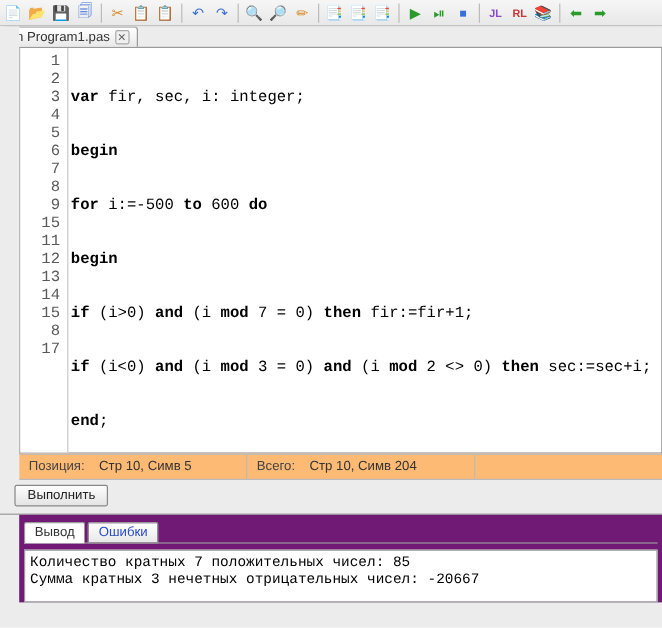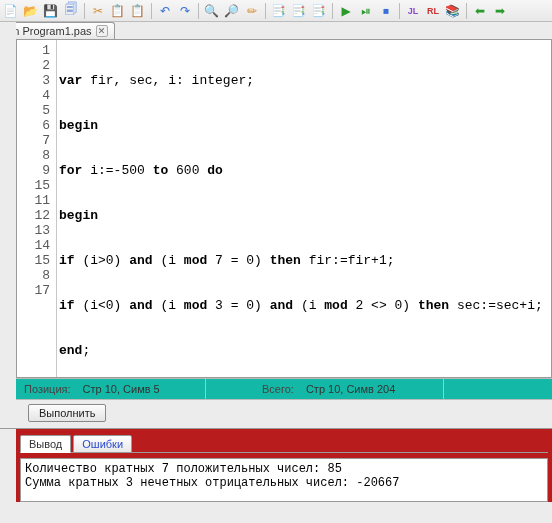--- a/index.html
+++ b/index.html
@@ -91,53 +91,52 @@
     color: #000;
     padding: 3px 2px 0 2px;
     line-height: 15px;
     white-space: pre;
     overflow: hidden;
   }
   .code .ln { height: 15px; }
   .kw { font-weight: bold; }
   .statusbar {
     height: 22px;
-    background: #14b8a6;
+    background: #fdba74;
     border-top: 1px solid #bbb;
     border-bottom: 1px solid #bbb;
     display: flex;
     align-items: center;
     font-size: 11px;
     color: #333;
     margin-left: 16px;
-    gap: 48px;
   }
   .statusbar .cell {
     padding: 0 8px;
     border-right: 1px solid #bbb;
     height: 100%;
     display: flex; align-items: center;
   }
   .statusbar .lbl { color: #444; margin-right: 12px; }
   .runrow {
-    padding: 4px 4px 6px 28px;
+    padding: 4px 4px 6px 12px;
     background: #ececec;
     border-bottom: 1px solid #9a9a9a;
   }
   .btn {
     padding: 2px 10px;
     background: linear-gradient(#fdfdfd,#e4e4e4);
     border: 1px solid #888;
     border-radius: 2px;
     font-size: 11px;
     color: #222;
   }
   .output-area {
     margin-left: 16px;
-    background: #b91c1c;
+    background: #701a75;
   }
   .out-tabs {
     display: flex;
     gap: 0;
     padding: 6px 4px 0 4px;
   }
   .out-tab {
     padding: 2px 8px;
     border: 1px solid #9a9a9a;
     background: linear-gradient(#fff,#e8e8e8);

